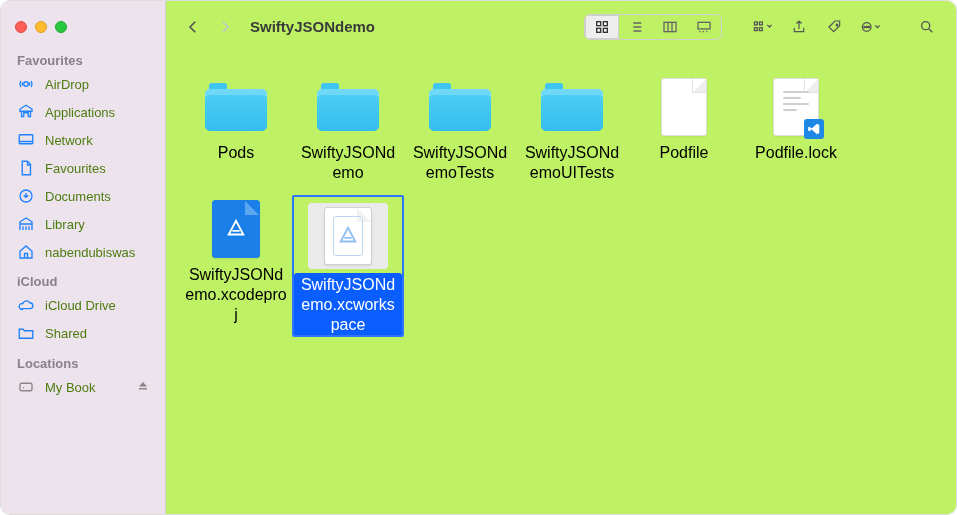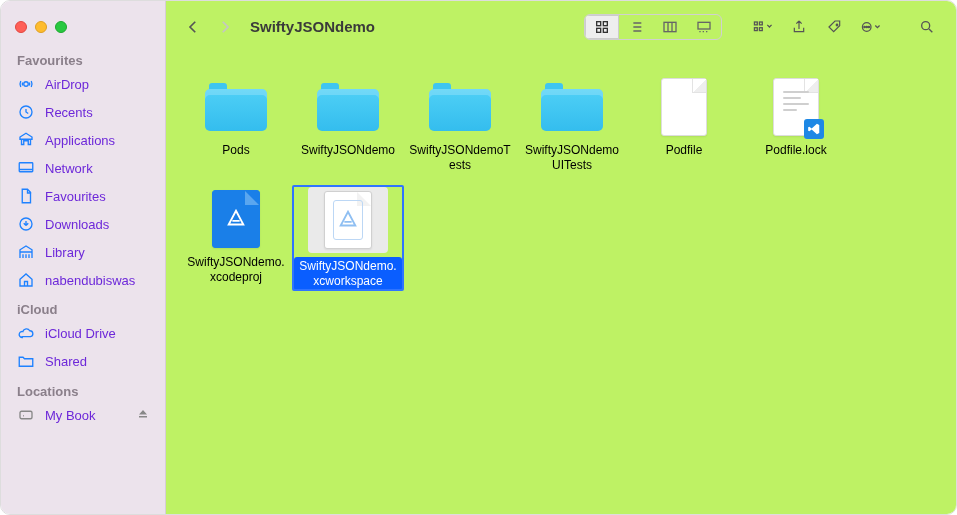--- a/index.html
+++ b/index.html
@@ -8,40 +8,40 @@
   .sidebar { width: 165px; background: #ece3ec; border-right: 1px solid #d6cdd6; padding: 8px 0; font-size: 13px; display:flex; flex-direction:column; }
   .traffic { display: flex; gap: 8px; padding: 12px 14px 14px 14px; }
   .traffic .dot { width: 12px; height: 12px; border-radius: 50%; }
   .dot.red { background: #ff5f57; border:1px solid #e24640;}
   .dot.yellow { background: #febc2e; border:1px solid #dfa023;}
   .dot.green { background: #28c840; border:1px solid #1ea830;}
   .section-label { font-size: 13px; color: #8a7f8a; font-weight: 600; padding: 6px 16px 2px 16px; }
   .sidebar-item { display: flex; align-items: center; gap: 10px; padding: 5px 16px; cursor: default; color: #333; }
   .sidebar-item .sicon { width: 18px; height: 18px; display:flex; align-items:center; justify-content:center; color:#1f82ff; }
   .sidebar-item .sicon svg { width:18px; height:18px; }
-  .sidebar-item .label { flex:1; font-size: 13px; color:#6d28d9;}
+  .sidebar-item .label { flex:1; font-size: 13px; color:#4d7c0f;}
   .eject { color:#888; }
 
   .main { flex: 1; display: flex; flex-direction: column; background: #bef264; }
   .toolbar { height: 52px; display: flex; align-items: center; padding: 0 14px; gap: 6px; border-bottom: 1px solid rgba(0,0,0,0); }
   .toolbar .navbtn { width: 26px; height: 26px; display:flex; align-items:center; justify-content:center; color:#555; border-radius:5px;}
   .toolbar .navbtn.disabled { color:#c5c5c5; }
   .toolbar .title { font-size: 15px; font-weight: 600; color:#3a3a3a; margin-left:6px; margin-right:auto;}
   .toolbar .seg { display:flex; border:1px solid #d0d0d0; border-radius:6px; overflow:hidden; height:26px;}
   .toolbar .seg .segbtn { width:34px; display:flex; align-items:center; justify-content:center; color:#666; }
   .toolbar .seg .segbtn.active { background:#eee; color:#333; box-shadow: inset 0 0 0 1px #ccc; }
   .toolbar .ticon { width:30px; height:26px; display:flex; align-items:center; justify-content:center; color:#555; border-radius:5px; }
   .toolbar .spacer { width: 14px; }
 
   .content { flex:1; padding: 20px 14px; overflow:auto; }
   .grid { display:flex; flex-wrap:wrap; gap: 0px; }
   .item { width: 112px; display:flex; flex-direction:column; align-items:center; margin-bottom: 10px;}
   .item .iconbox { width: 72px; height: 68px; display:flex; align-items:center; justify-content:center; position:relative;}
-  .item .name { font-size: 12px; text-align:center; line-height: 1.25; padding: 2px 3px; border-radius:3px; max-width:108px; word-break: break-word;}
-  .item.selected { outline: 2px solid #2f74ff; outline-offset: -2px; border-radius:2px; padding-top:2px;}
+  .item .name { font-size: 16px; text-align:center; line-height: 1.25; padding: 2px 3px; border-radius:3px; max-width:108px; word-break: break-word;}
+  .item.selected { outline: 2px solid #2f74ff; outline-offset: -2px; border-radius:2px; padding-top:8px;}
   .item.selected .iconbox { background:#eaeaea; border-radius:4px; width:80px; height:66px; margin-bottom:4px;}
   .item.selected .name { background:#0a5eff; color:#fff; }
   
   
   .folder { width:62px; height:48px; position:relative; }
   .folder .tab { position:absolute; top:0; left:4px; width:18px; height:8px; background:#3fc5f1; border-radius:3px 3px 0 0;}
   .folder .body { position:absolute; top:6px; left:0; right:0; bottom:0; background:linear-gradient(#4fd0f6,#34bdee); border-radius:5px; box-shadow: inset 0 6px 0 rgba(255,255,255,0.2);}
   
   
   .file { width:46px; height:58px; background:#fff; border:1px solid #ddd; border-radius:3px; position:relative; box-shadow: 0 1px 2px rgba(0,0,0,0.08);}
@@ -80,29 +80,20 @@
           <svg viewBox="0 0 24 24" fill="none" stroke="currentColor" stroke-width="1.8">
             <circle cx="12" cy="12" r="3"></circle>
             <path d="M5 16a9 9 0 0 1 0-8M19 8a9 9 0 0 1 0 8M7.5 14a5.5 5.5 0 0 1 0-4M16.5 10a5.5 5.5 0 0 1 0 4"></path>
           </svg>
         </span>
       <span class="label">AirDrop</span>
     </div>
     <div class="sidebar-item">
       <span class="sicon">
           <svg viewBox="0 0 24 24" fill="none" stroke="currentColor" stroke-width="1.8">
-            <circle cx="12" cy="12" r="8"></circle>
-            <path d="M12 8v4l3 2"></path>
-          </svg>
-        </span>
-      <span class="label">Recents</span>
-    </div>
-    <div class="sidebar-item">
-      <span class="sicon">
-          <svg viewBox="0 0 24 24" fill="none" stroke="currentColor" stroke-width="1.8">
             <path d="M12 3l8 5v3H4V8l8-5zM6 11v7h3v-5h6v5h3v-7"></path>
           </svg>
         </span>
       <span class="label">Applications</span>
     </div>
     <div class="sidebar-item">
       <span class="sicon">
           <svg viewBox="0 0 24 24" fill="none" stroke="currentColor" stroke-width="1.8">
             <rect x="3" y="5" width="18" height="12" rx="1"></rect>
             <path d="M3 14h18"></path>
@@ -118,21 +109,21 @@
         </span>
       <span class="label">Favourites</span>
     </div>
     <div class="sidebar-item">
       <span class="sicon">
           <svg viewBox="0 0 24 24" fill="none" stroke="currentColor" stroke-width="1.8">
             <circle cx="12" cy="12" r="8"></circle>
             <path d="M12 8v6m0 0l-3-3m3 3l3-3"></path>
           </svg>
         </span>
-      <span class="label">Downloads</span>
+      <span class="label">Documents</span>
     </div>
     <div class="sidebar-item">
       <span class="sicon">
           <svg viewBox="0 0 24 24" fill="none" stroke="currentColor" stroke-width="1.8">
             <path d="M4 20V9l8-5 8 5v11M4 12h16M8 20v-5m4 5v-5m4 5v-5"></path>
           </svg>
         </span>
       <span class="label">Library</span>
     </div>
     <div class="sidebar-item">

